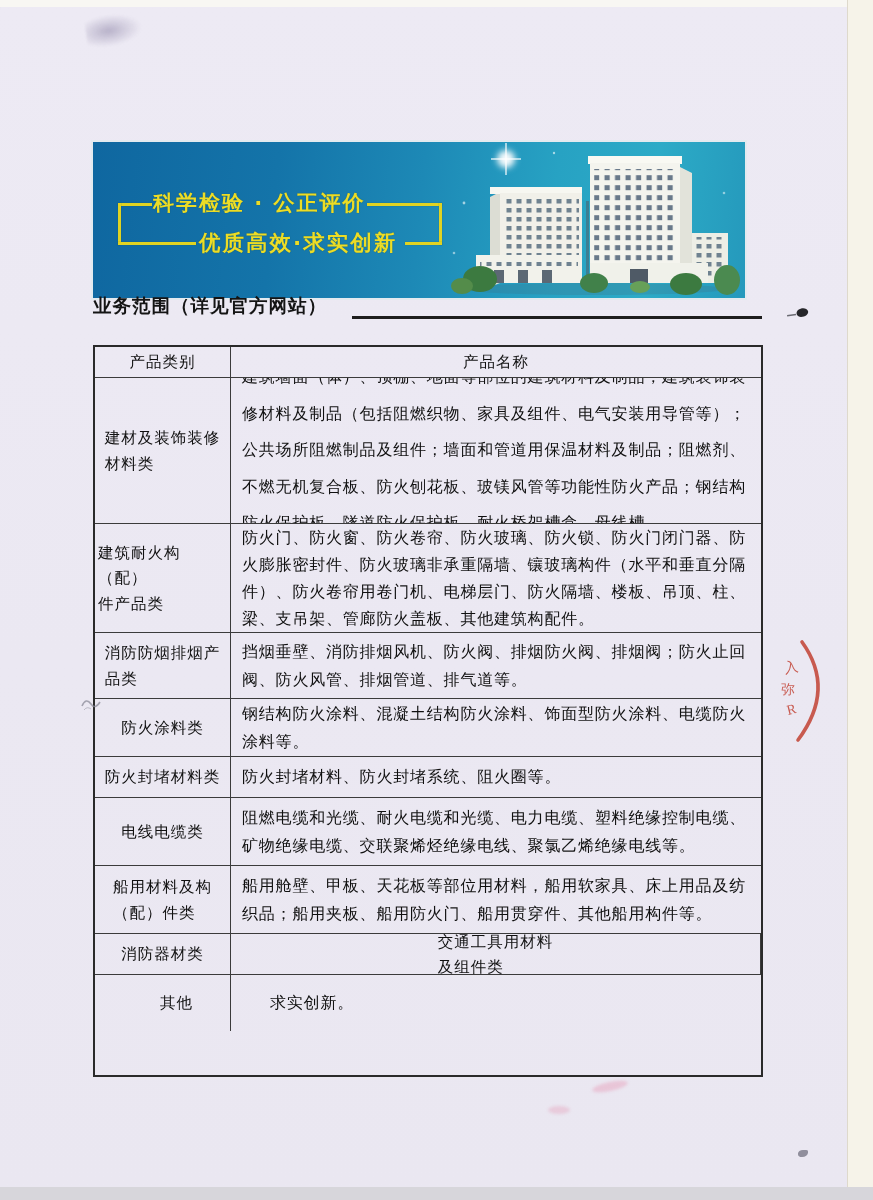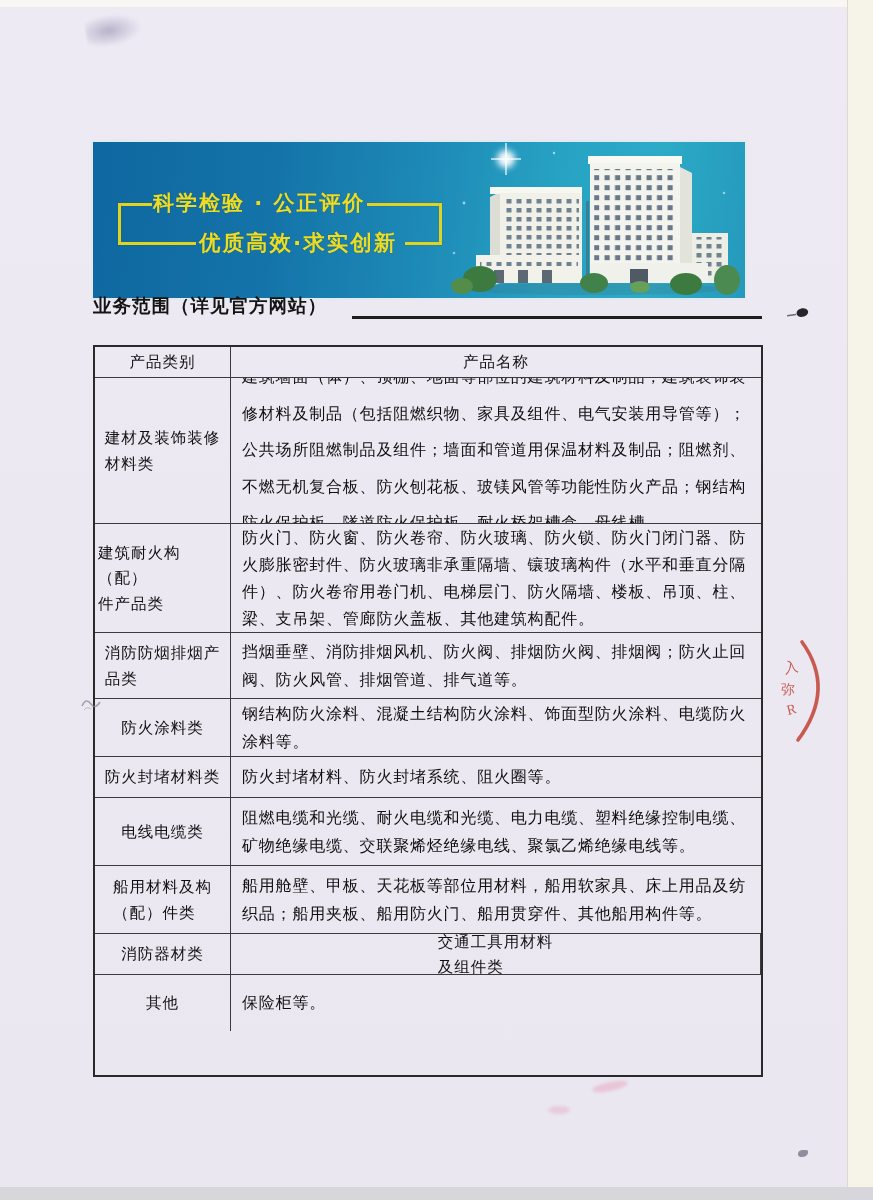--- a/index.html
+++ b/index.html
@@ -29,21 +29,21 @@
   .sec-title{position:absolute;left:93px;top:293px;font-size:18.5px;font-weight:bold;color:#141414;letter-spacing:1px;}
   .sec-line{position:absolute;left:352px;top:316px;width:410px;height:2.6px;background:#1e1e1e;}
   
   .table{position:absolute;left:93px;top:345px;width:670px;box-sizing:border-box;
     display:grid;grid-template-columns:136px 1fr;
     grid-template-rows:31px 146px 109px 66px 58px 41px 68px 68px 41px 56px 44px;
     border:2.3px solid #2a2a2a;}
   .cell{box-sizing:border-box;border-right:1.4px solid #3b3b3b;border-bottom:1.4px solid #3b3b3b;
     color:#101010;overflow:hidden;}
   .cell.lc{border-right:none;}
-  .cell.lr{border-bottom:none;}
+  .cell.lr{border-bottom:none;margin-left:28px;}
   .th{display:flex;align-items:center;justify-content:center;font-size:15.5px;letter-spacing:1px;}
   .cat{display:flex;align-items:center;justify-content:center;
     font-size:15.5px;letter-spacing:1px;line-height:1.62;white-space:pre-line;padding:2px 3px;}
   .val{display:flex;align-items:center;padding:0 8px 0 11px;}
   .val span{font-size:16px;letter-spacing:.8px;line-height:28px;text-align:left;}
   .val.lh-tall span{line-height:36.5px;}
   .val.lh-mid span{line-height:27.2px;}
   
   .abs{position:absolute;}
   .smudge-tl{left:86px;top:14px;width:56px;height:32px;
@@ -184,21 +184,21 @@
         <span>船用舱壁、甲板、天花板等部位用材料，船用软家具、床上用品及纺织品；船用夹板、船用防火门、船用贯穿件、其他船用构件等。</span>
       </div>
 
     <div class="cell cat">消防器材类</div>
 
     <div class="cell cat">交通工具用材料
 及组件类</div>
 
     <div class="cell cat lr">其他</div>
     <div class="cell val lc lr">
-        <span>保险柜等。</span>
+        <span>求实创新。</span>
       </div>
   </div>
 
   <svg class="abs" style="left:768px;top:598px;" width="105" height="170" viewBox="0 0 105 170">
     <path d="M34 44 Q68 91 30 142" stroke="#c03a2b" stroke-width="3.6" fill="none" opacity="0.82" stroke-linecap="round"></path>
     <text x="17" y="75" font-size="14" fill="#c03a2b" opacity="0.8" transform="rotate(-10 17 75)">入</text>
     <text x="13" y="96" font-size="14" fill="#c03a2b" opacity="0.8">弥</text>
     <text x="20" y="117" font-size="14" fill="#c03a2b" opacity="0.8" transform="rotate(-14 20 117)">R</text>
   </svg>
 

